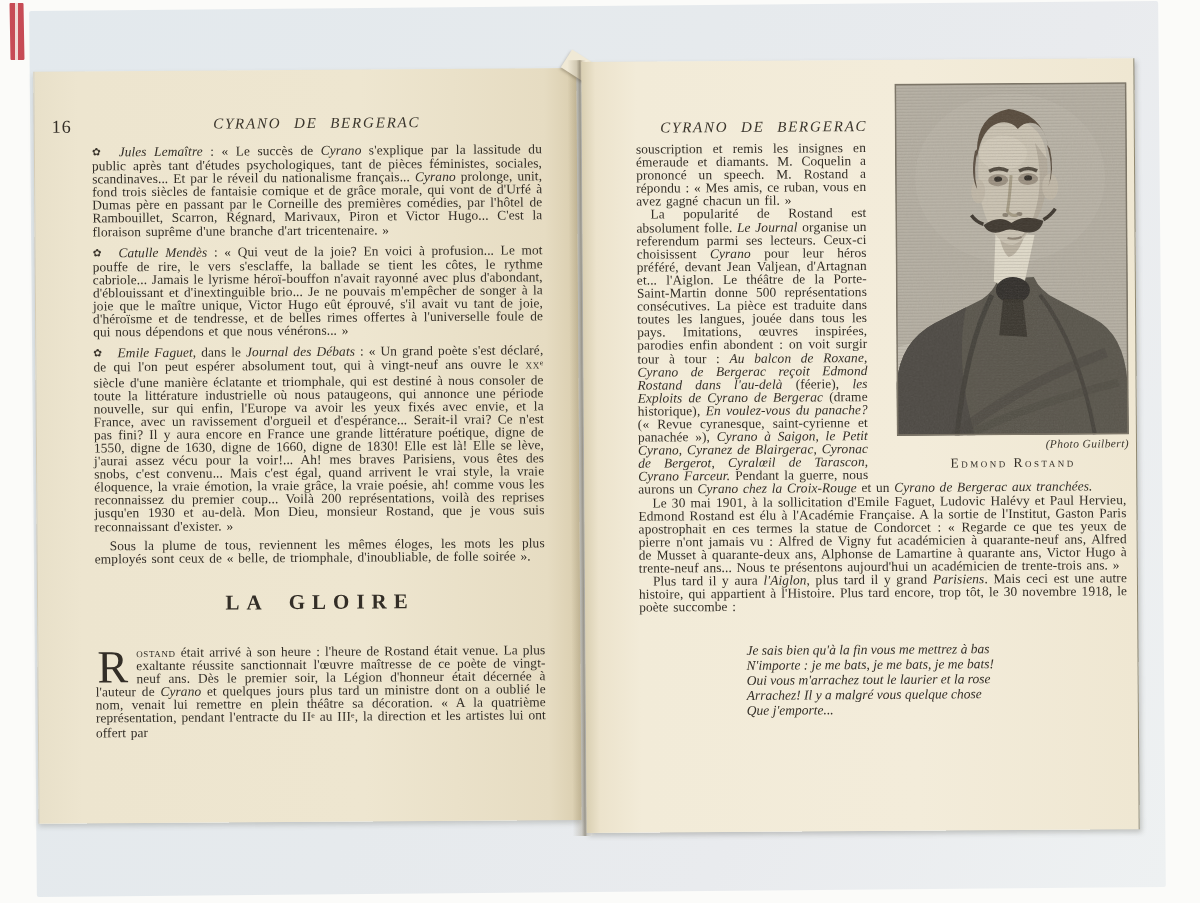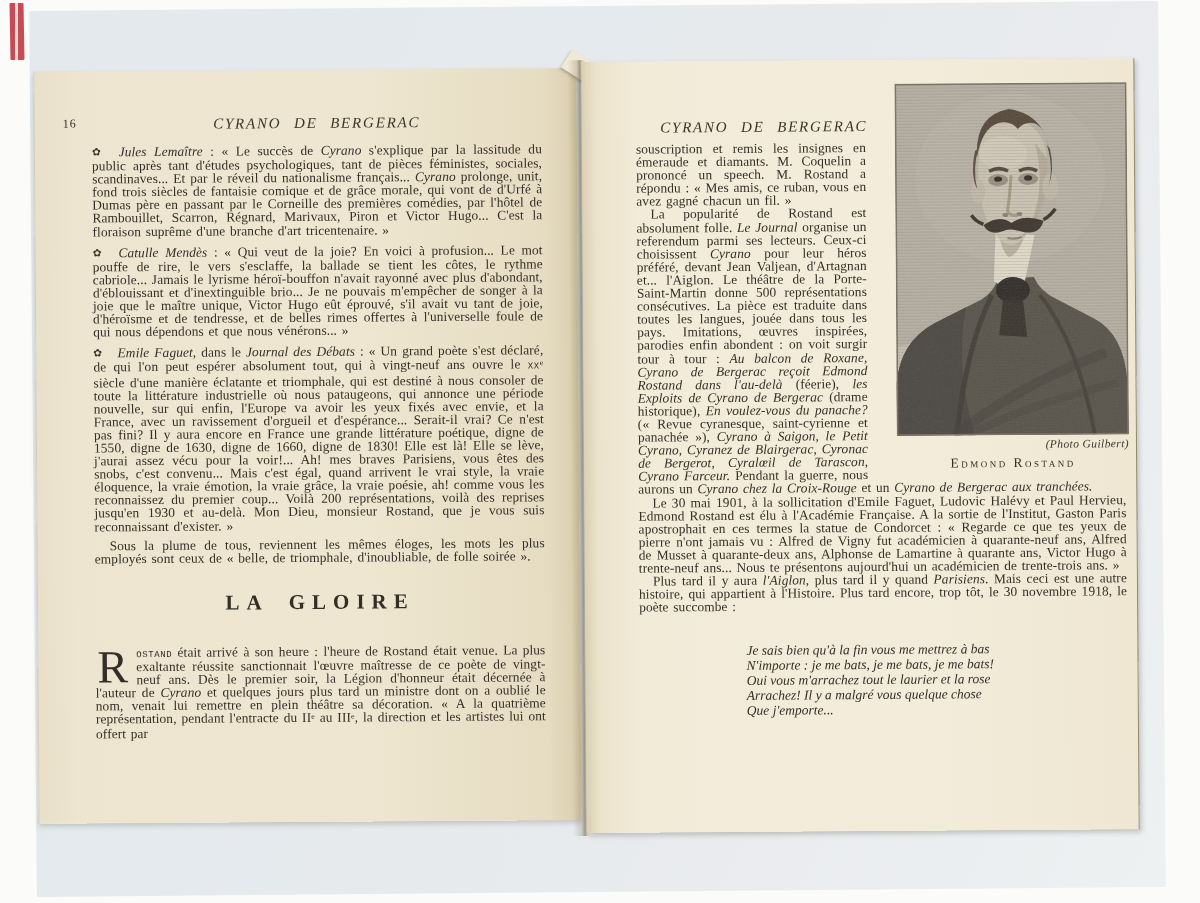--- a/index.html
+++ b/index.html
@@ -36,33 +36,33 @@
     box-shadow:0 2px 3px rgba(80,70,50,.35);transform:rotate(33deg);}
 
   
   .lp-content{padding:45px 35px 0 57px;}
   .rp-content{padding:58px 10px 0 54px;position:relative;}
   .body-text{font-size:13.4px;line-height:13.1px;text-align:justify;
     letter-spacing:.1px;word-spacing:1.2px;}
   .running-head{font-style:italic;font-size:15px;letter-spacing:1.8px;word-spacing:7px;
     color:#3a352c;}
   .lp-header{position:relative;text-align:center;height:19px;}
-  .page-number{position:absolute;left:-40px;top:0;font-style:normal;font-size:12px;
-    letter-spacing:1px;color:#332e27;margin-left:11px;}
+  .page-number{position:absolute;left:-40px;top:0;font-style:normal;font-size:18px;
+    letter-spacing:1px;color:#332e27;}
   .rp-header{width:256px;text-align:center;height:19px;margin-bottom:4px;}
 
   .para{margin:0;}
   .p1{margin-top:10px;} .p2{margin-top:8px;} .p3{margin-top:8px;}
   .closing{margin-top:6px;text-indent:15px;}
   .section-heading{margin-top:26px;text-align:center;font-size:21px;
     letter-spacing:7px;word-spacing:9px;color:#332e27;}
   .gloire-para{margin-top:30px;}
 
   .seg-i{font-style:italic;}
-  .seg-sc{font-variant:small-caps;letter-spacing:.6px;font-family:Liberation Mono, monospace;}
+  .seg-sc{font-variant:small-caps;letter-spacing:.6px;}
   .seg-sup{font-size:.6em;position:relative;top:-.45em;}
   .seg-fl{font-family:"DejaVu Sans",sans-serif;font-size:10.5px;margin-right:15px;
     position:relative;top:-1px;color:#3a342b;}
   .seg-dc{float:left;font-size:46px;line-height:35px;padding:3px 8px 0 2px;color:#332e27;}
 
   .indent{text-indent:14px;}
   .wrap-spacer{float:right;width:246px;height:340px;margin-left:12px;}
 
   .verse{margin:30px 0 0 107px;font-style:italic;font-size:13.5px;line-height:15px;
     color:#332e27;}
@@ -166,21 +166,21 @@
           <div class="photo-caption">Edmond Rostand</div>
         </div>
 
         <div class="rp-header running-head">CYRANO DE BERGERAC</div>
 
         <div class="body-text">
           <div class="wrap-spacer"></div>
           <p class="para"><span class="seg-r">souscription et remis les insignes en émeraude et diamants. M. Coquelin a prononcé un speech. M. Rostand a répondu : « Mes amis, ce ruban, vous en avez gagné chacun un fil. »</span></p>
           <p class="para indent"><span class="seg-r">La popularité de Rostand est absolument folle. </span><span class="seg-i">Le Journal</span><span class="seg-r"> organise un referendum parmi ses lecteurs. Ceux-ci choisissent </span><span class="seg-i">Cyrano</span><span class="seg-r"> pour leur héros préféré, devant Jean Valjean, d'Artagnan et... l'Aiglon. Le théâtre de la Porte-Saint-Martin donne 500 représentations consécutives. La pièce est traduite dans toutes les langues, jouée dans tous les pays. Imitations, œuvres inspirées, parodies enfin abondent : on voit surgir tour à tour : </span><span class="seg-i">Au balcon de Roxane, Cyrano de Bergerac reçoit Edmond Rostand dans l'au-delà</span><span class="seg-r"> (féerie), </span><span class="seg-i">les Exploits de Cyrano de Bergerac</span><span class="seg-r"> (drame historique), </span><span class="seg-i">En voulez-vous du panache?</span><span class="seg-r"> (« Revue cyranesque, saint-cyrienne et panachée »), </span><span class="seg-i">Cyrano à Saigon, le Petit Cyrano, Cyranez de Blairgerac, Cyronac de Bergerot, Cyralœil de Tarascon, Cyrano Farceur.</span><span class="seg-r"> Pendant la guerre, nous aurons un </span><span class="seg-i">Cyrano chez la Croix-Rouge</span><span class="seg-r"> et un </span><span class="seg-i">Cyrano de Bergerac aux tranchées.</span></p>
           <p class="para indent"><span class="seg-r">Le 30 mai 1901, à la sollicitation d'Emile Faguet, Ludovic Halévy et Paul Hervieu, Edmond Rostand est élu à l'Académie Française. A la sortie de l'Institut, Gaston Paris apostrophait en ces termes la statue de Condorcet : « Regarde ce que tes yeux de pierre n'ont jamais vu : Alfred de Vigny fut académicien à quarante-neuf ans, Alfred de Musset à quarante-deux ans, Alphonse de Lamartine à quarante ans, Victor Hugo à trente-neuf ans... Nous te présentons aujourd'hui un académicien de trente-trois ans. »</span></p>
-          <p class="para indent"><span class="seg-r">Plus tard il y aura </span><span class="seg-i">l'Aiglon</span><span class="seg-r">, plus tard il y quand </span><span class="seg-i">Parisiens</span><span class="seg-r">. Mais ceci est une autre histoire, qui appartient à l'Histoire. Plus tard encore, trop tôt, le 30 novembre 1918, le poète succombe :</span></p>
+          <p class="para indent"><span class="seg-r">Plus tard il y aura </span><span class="seg-i">l'Aiglon</span><span class="seg-r">, plus tard il y grand </span><span class="seg-i">Parisiens</span><span class="seg-r">. Mais ceci est une autre histoire, qui appartient à l'Histoire. Plus tard encore, trop tôt, le 30 novembre 1918, le poète succombe :</span></p>
         </div>
 
         <div class="verse">
           <div>Je sais bien qu'à la fin vous me mettrez à bas</div>
           <div>N'importe : je me bats, je me bats, je me bats!</div>
           <div>Oui vous m'arrachez tout le laurier et la rose</div>
           <div>Arrachez! Il y a malgré vous quelque chose</div>
           <div>Que j'emporte...</div>
         </div>
 

